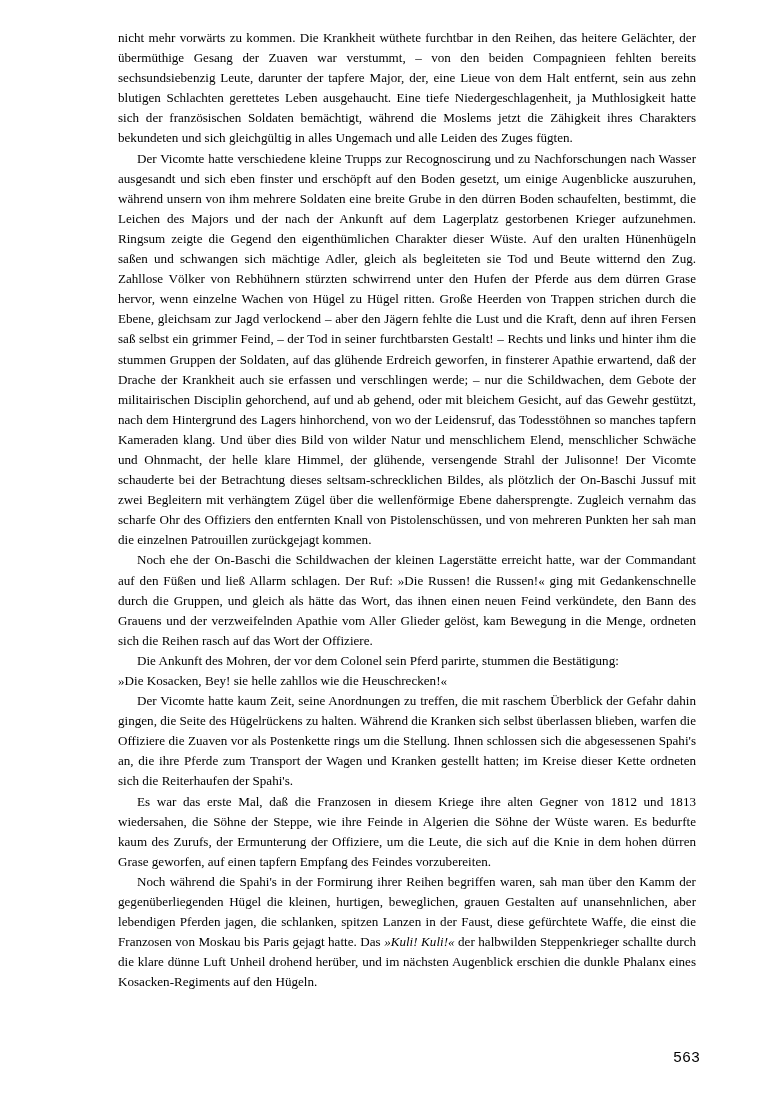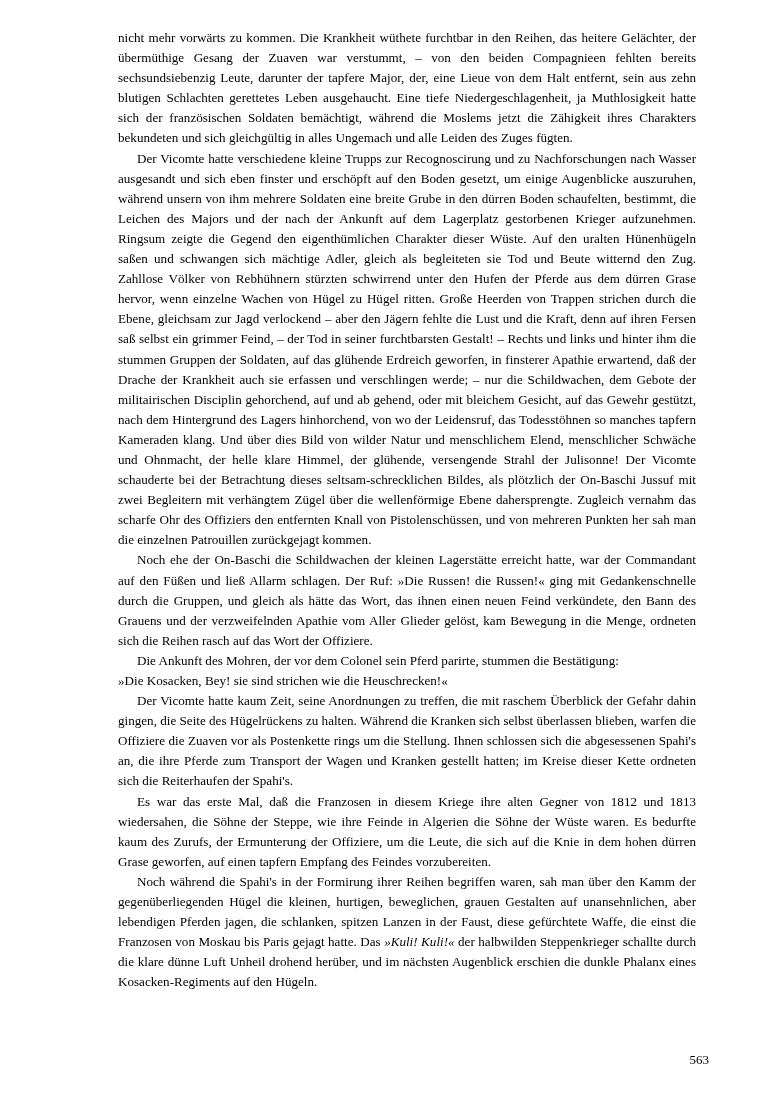--- a/index.html
+++ b/index.html
@@ -29,36 +29,36 @@
   }
   .body-text p {
     margin: 0;
     text-indent: 1.45em;
   }
   .body-text p.no-indent {
     text-indent: 0;
   }
   .page-number {
     position: absolute;
-    right: 45px;
+    right: 54px;
     bottom: 34px;
-    font-size: 13px;
+    font-size: 15px;
     line-height: 1;
-    font-family: Liberation Serif, serif;
+    font-family: Liberation Mono, monospace;
   }
   i, .ital { font-style: italic; }
 </style>
 </head>
 <body>
 
 <div class="page">
   <div class="body-text">
     <p class="no-indent">nicht mehr vorwärts zu kommen. Die Krankheit wüthete furchtbar in den Reihen, das heitere Gelächter, der übermüthige Gesang der Zuaven war verstummt, – von den beiden Compagnieen fehlten bereits sechsundsiebenzig Leute, darunter der tapfere Major, der, eine Lieue von dem Halt entfernt, sein aus zehn blutigen Schlachten gerettetes Leben ausgehaucht. Eine tiefe Niedergeschlagenheit, ja Muthlosigkeit hatte sich der französischen Soldaten bemächtigt, während die Moslems jetzt die Zähigkeit ihres Charakters bekundeten und sich gleichgültig in alles Ungemach und alle Leiden des Zuges fügten.</p>
     <p>Der Vicomte hatte verschiedene kleine Trupps zur Recognoscirung und zu Nachforschungen nach Wasser ausgesandt und sich eben finster und erschöpft auf den Boden gesetzt, um einige Augenblicke auszuruhen, während unsern von ihm mehrere Soldaten eine breite Grube in den dürren Boden schaufelten, bestimmt, die Leichen des Majors und der nach der Ankunft auf dem Lagerplatz gestorbenen Krieger aufzunehmen. Ringsum zeigte die Gegend den eigenthümlichen Charakter dieser Wüste. Auf den uralten Hünenhügeln saßen und schwangen sich mächtige Adler, gleich als begleiteten sie Tod und Beute witternd den Zug. Zahllose Völker von Rebhühnern stürzten schwirrend unter den Hufen der Pferde aus dem dürren Grase hervor, wenn einzelne Wachen von Hügel zu Hügel ritten. Große Heerden von Trappen strichen durch die Ebene, gleichsam zur Jagd verlockend – aber den Jägern fehlte die Lust und die Kraft, denn auf ihren Fersen saß selbst ein grimmer Feind, – der Tod in seiner furchtbarsten Gestalt! – Rechts und links und hinter ihm die stummen Gruppen der Soldaten, auf das glühende Erdreich geworfen, in finsterer Apathie erwartend, daß der Drache der Krankheit auch sie erfassen und verschlingen werde; – nur die Schildwachen, dem Gebote der militairischen Disciplin gehorchend, auf und ab gehend, oder mit bleichem Gesicht, auf das Gewehr gestützt, nach dem Hintergrund des Lagers hinhorchend, von wo der Leidensruf, das Todesstöhnen so manches tapfern Kameraden klang. Und über dies Bild von wilder Natur und menschlichem Elend, menschlicher Schwäche und Ohnmacht, der helle klare Himmel, der glühende, versengende Strahl der Julisonne! Der Vicomte schauderte bei der Betrachtung dieses seltsam-schrecklichen Bildes, als plötzlich der On-Baschi Jussuf mit zwei Begleitern mit verhängtem Zügel über die wellenförmige Ebene dahersprengte. Zugleich vernahm das scharfe Ohr des Offiziers den entfernten Knall von Pistolenschüssen, und von mehreren Punkten her sah man die einzelnen Patrouillen zurückgejagt kommen.</p>
     <p>Noch ehe der On-Baschi die Schildwachen der kleinen Lagerstätte erreicht hatte, war der Commandant auf den Füßen und ließ Allarm schlagen. Der Ruf: »Die Russen! die Russen!« ging mit Gedankenschnelle durch die Gruppen, und gleich als hätte das Wort, das ihnen einen neuen Feind verkündete, den Bann des Grauens und der verzweifelnden Apathie vom Aller Glieder gelöst, kam Bewegung in die Menge, ordneten sich die Reihen rasch auf das Wort der Offiziere.</p>
     <p>Die Ankunft des Mohren, der vor dem Colonel sein Pferd parirte, stummen die Bestätigung:</p>
-    <p class="no-indent">»Die Kosacken, Bey! sie sind strichen wie die Heuschrecken!«</p>
+    <p class="no-indent">»Die Kosacken, Bey! sie helle zahllos wie die Heuschrecken!«</p>
     <p>Der Vicomte hatte kaum Zeit, seine Anordnungen zu treffen, die mit raschem Überblick der Gefahr dahin gingen, die Seite des Hügelrückens zu halten. Während die Kranken sich selbst überlassen blieben, warfen die Offiziere die Zuaven vor als Postenkette rings um die Stellung. Ihnen schlossen sich die abgesessenen Spahi's an, die ihre Pferde zum Transport der Wagen und Kranken gestellt hatten; im Kreise dieser Kette ordneten sich die Reiterhaufen der Spahi's.</p>
     <p>Es war das erste Mal, daß die Franzosen in diesem Kriege ihre alten Gegner von 1812 und 1813 wiedersahen, die Söhne der Steppe, wie ihre Feinde in Algerien die Söhne der Wüste waren. Es bedurfte kaum des Zurufs, der Ermunterung der Offiziere, um die Leute, die sich auf die Knie in dem hohen dürren Grase geworfen, auf einen tapfern Empfang des Feindes vorzubereiten.</p>
     <p>Noch während die Spahi's in der Formirung ihrer Reihen begriffen waren, sah man über den Kamm der gegenüberliegenden Hügel die kleinen, hurtigen, beweglichen, grauen Gestalten auf unansehnlichen, aber lebendigen Pferden jagen, die schlanken, spitzen Lanzen in der Faust, diese gefürchtete Waffe, die einst die Franzosen von Moskau bis Paris gejagt hatte. Das <i>»Kuli! Kuli!«</i> der halbwilden Steppenkrieger schallte durch die klare dünne Luft Unheil drohend herüber, und im nächsten Augenblick erschien die dunkle Phalanx eines Kosacken-Regiments auf den Hügeln.</p>
   </div>
   <div class="page-number">563</div>
 </div>
 
 </body></html>

